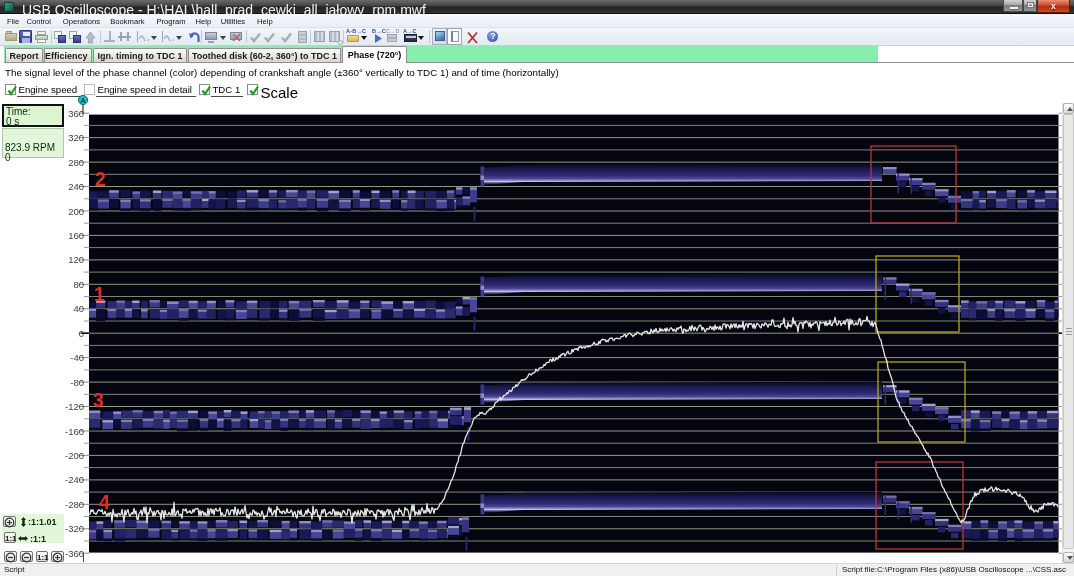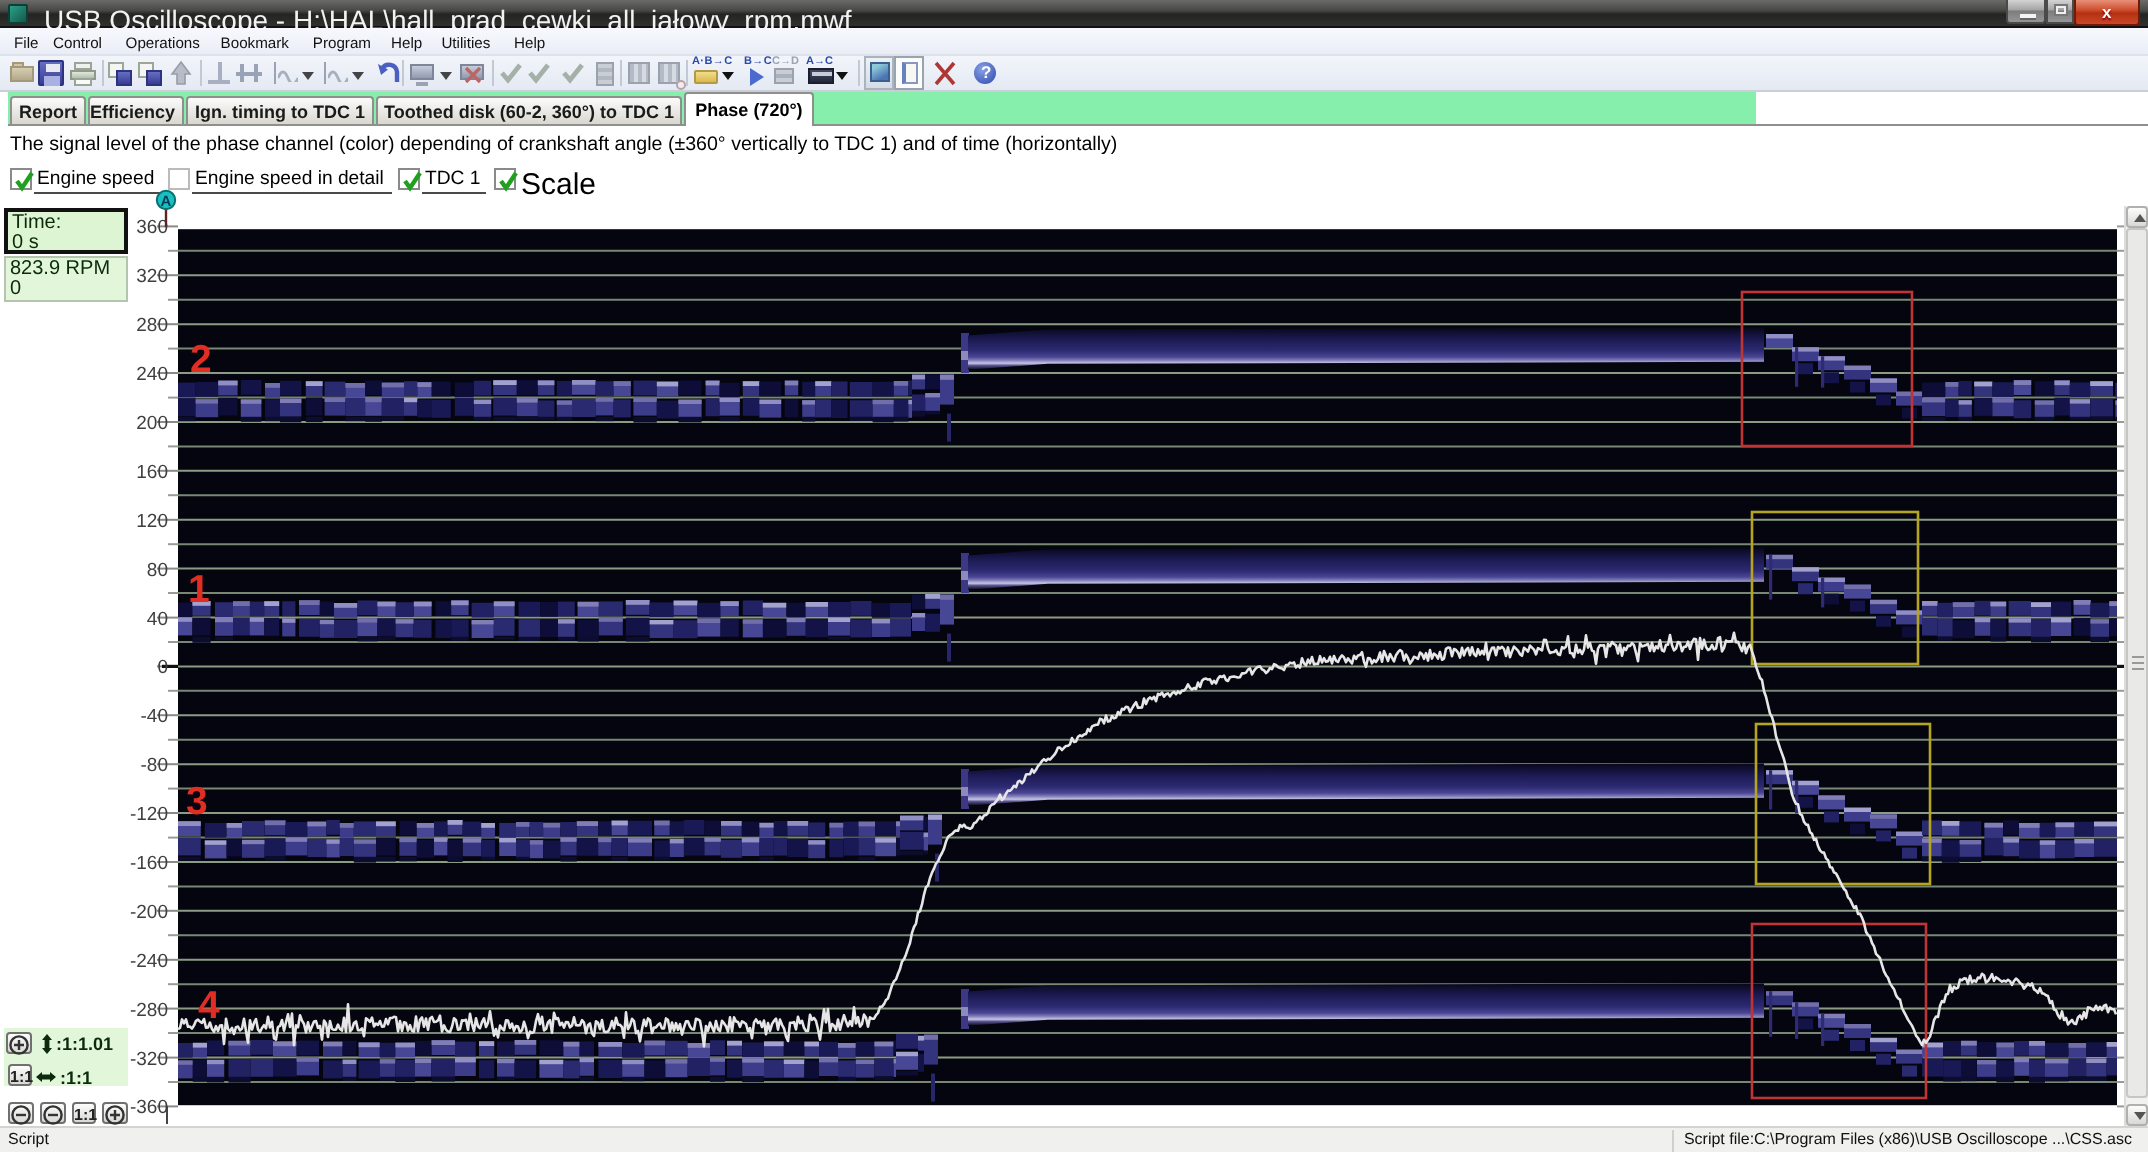--- a/index.html
+++ b/index.html
@@ -1166,21 +1166,21 @@
       <text x="84" y="507.8">-280</text>
       <text x="84" y="532.3">-320</text>
       <text x="84" y="556.7">-360</text>
     </g>
     <line x1="83" y1="104" x2="83" y2="113.5" stroke="#5a2424" stroke-width="1.2"></line>
     <circle cx="83" cy="100" r="4.6" fill="#19c0c2" stroke="#0b6e70" stroke-width="1"></circle>
     <text x="83" y="103.2" font-family="Liberation Sans, sans-serif" font-size="7.5px" font-weight="bold" fill="#083a56" text-anchor="middle">A</text>
   </svg>
 
 <div style="position:absolute;left:2px;top:104px;width:62px;height:23px;background:#ddf5d2;border:2px solid #111;font-size:10px;color:#0c2a0c;line-height:10px;padding:1px 2px">Time:<br>0 s</div>
-<div style="position:absolute;left:2px;top:128px;width:62px;height:23px;background:#e2f7da;border:1px solid #b4c4ae;font-size:10px;color:#0c2a0c;line-height:10px;padding:1px 2px">823.9 RPM<br>0</div>
+<div style="position:absolute;left:2px;top:128px;width:62px;height:23px;background:#e2f7da;border:1px solid #b4c4ae;font-size:10px;color:#0c2a0c;line-height:10px;padding:14px 2px">823.9 RPM<br>0</div>
 
 <div style="position:absolute;left:2px;top:514px;width:62px;height:29px;background:#e2f7da"></div>
 <div style="position:absolute;left:3px;top:516px;width:13px;height:11px;background:linear-gradient(#fdfdfd,#d8d8d4);border:1px solid #707070;border-radius:2px;text-align:center;font:bold 8px/11px 'Liberation Sans',sans-serif;color:#222"><svg width="11" height="11" style="margin-top:0px">
       <circle cx="5.5" cy="5.5" r="4.3" fill="none" stroke="#333" stroke-width="1.2"></circle>
       <path d="M3 5.5 H8 M5.5 3 V8" stroke="#333" stroke-width="1.2"></path>
     </svg></div>
 <svg style="position:absolute;left:20px;top:517px" width="7" height="10">
     <path d="M3.5 0 L6 3 H4.7 V7 H6 L3.5 10 L1 7 H2.3 V3 H1 Z" fill="#0c2a0c"></path>
   </svg>
 <div style="position:absolute;left:28px;top:517px;font:bold 9px 'Liberation Sans',sans-serif;color:#0c2a0c">:1:1.01</div>

